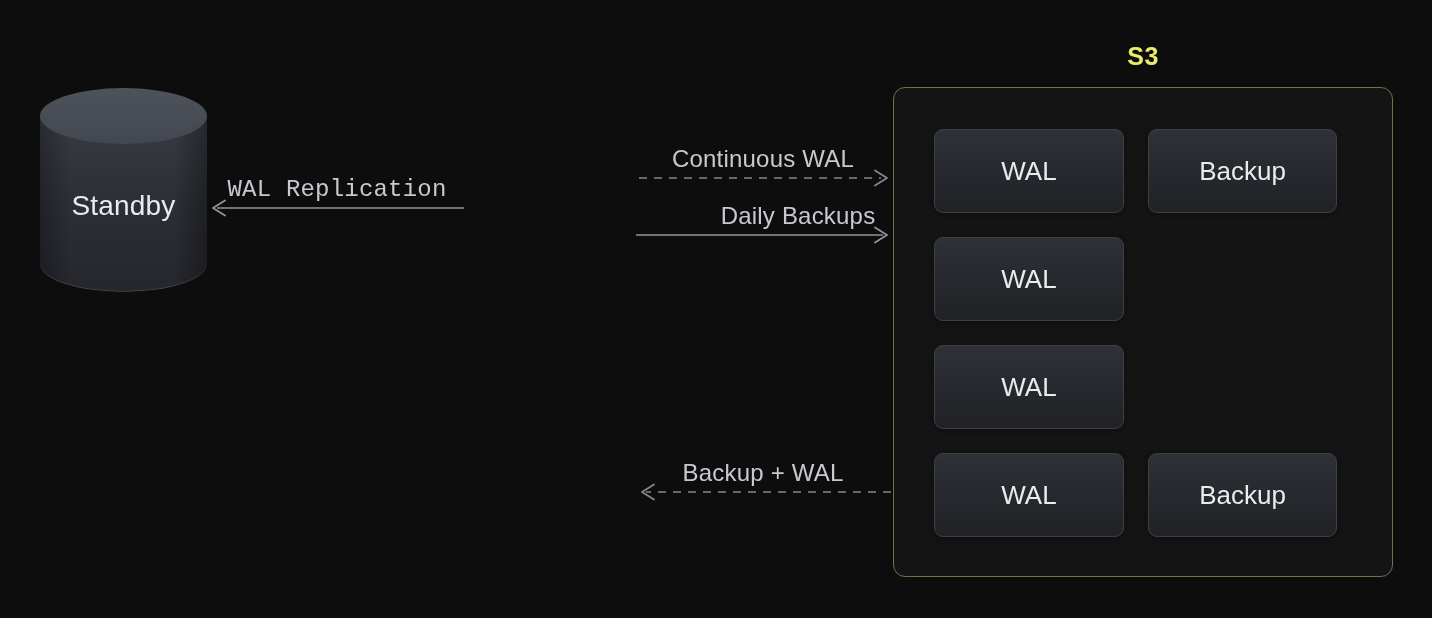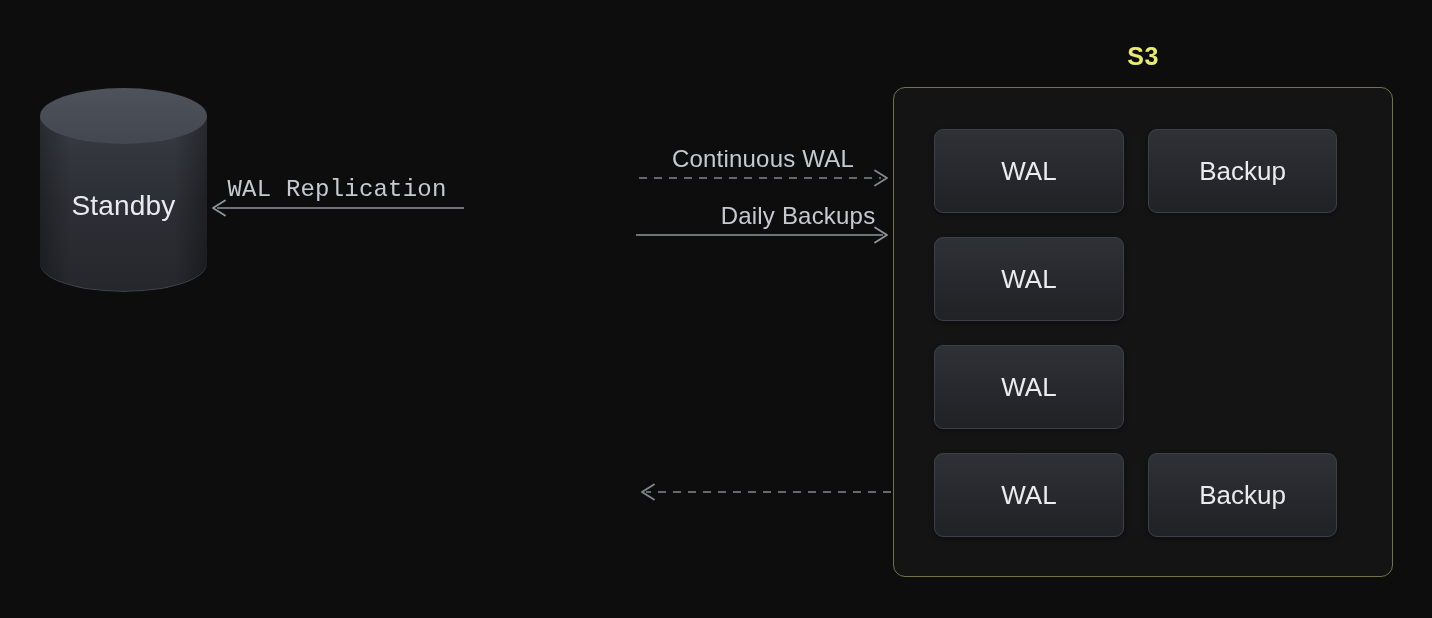--- a/index.html
+++ b/index.html
@@ -161,14 +161,15 @@
 
     <g>
       <line x1="891" y1="492" x2="646" y2="492" style="stroke: var(--arrow-dashed); stroke-width: 1.6; stroke-dasharray: 8 7;"></line>
       <polyline points="654,484.5 642,492 654,499.5" style="fill: none; stroke: var(--arrow-dashed); stroke-width: 1.8; stroke-linecap: round; stroke-linejoin: round;"></polyline>
     </g>
   </svg>
 
   <div class="arrow-label lbl-wal-replication">WAL Replication</div>
   <div class="arrow-label lbl-continuous-wal">Continuous WAL</div>
   <div class="arrow-label lbl-daily-backups">Daily Backups</div>
+  <div class="arrow-label lbl-backup-plus-wal">Backup + WAL</div>
 
 </div>
 
 </body></html>

